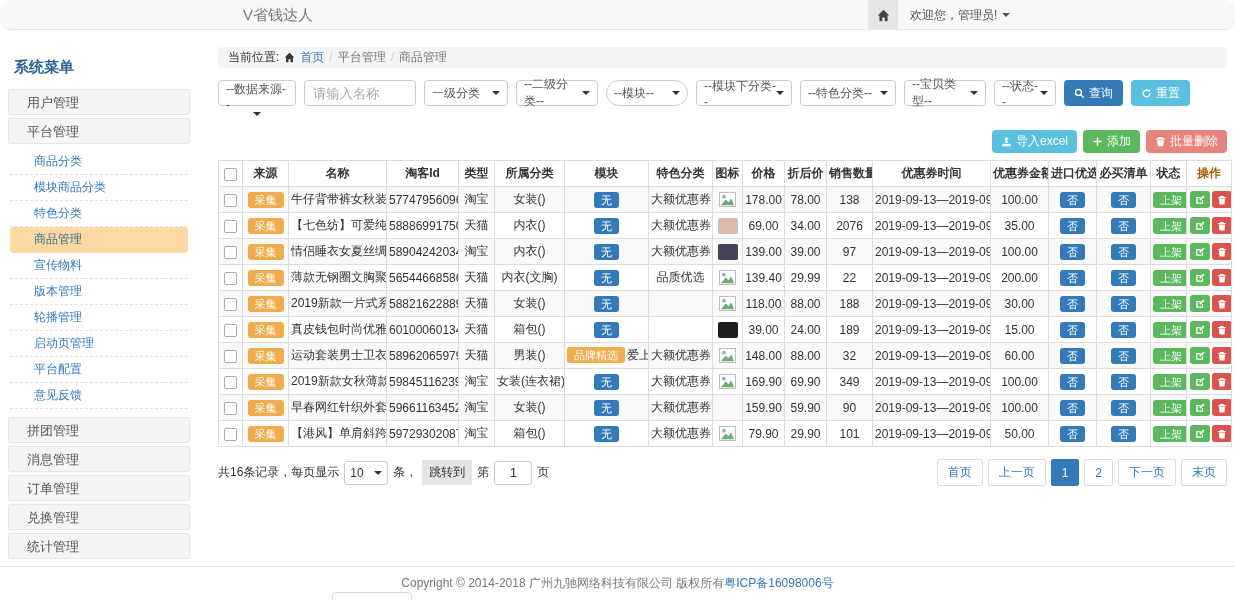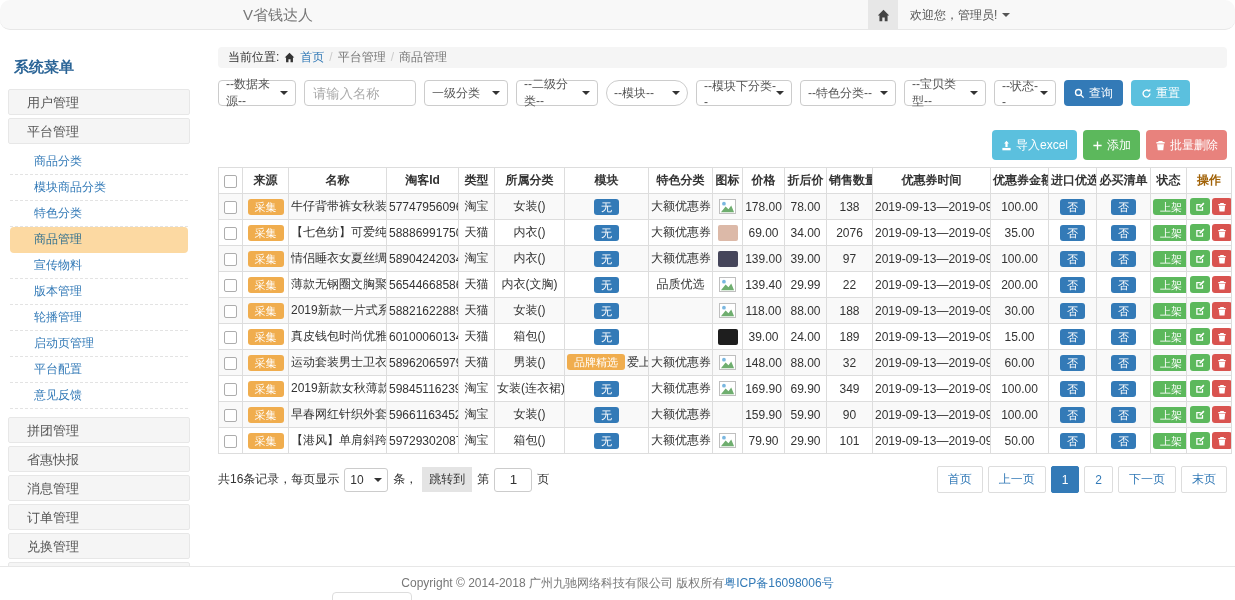--- a/index.html
+++ b/index.html
@@ -44,21 +44,21 @@
 
   .btn { height:26px; border:none; border-radius:4px; color:#fff; font-size:12px;
     display:inline-flex; align-items:center; gap:4px; padding:0 10px; cursor:pointer; flex:none;}
   .btn svg { width:11px; height:11px;}
   .btn-primary { background:#337ab7;}
   .btn-info { background:#5bc0de;}
   .btn-success { background:#5cb85c;}
   .btn-danger-soft { background:#e8827d;}
 
   .toolbar { margin-top:24px; display:flex; justify-content:flex-end; gap:6px;}
-  .toolbar .btn { height:30px; padding:0 9px;}
+  .toolbar .btn { height:23px; padding:0 9px;}
 
   table { margin-top:7px; border-collapse:collapse; width:1009px; table-layout:fixed;}
   th,td { border:1px solid #ddd; text-align:center; padding:0 2px; height:26px;
     overflow:hidden; white-space:nowrap; font-weight:normal;}
   th { font-weight:bold; color:#333; background:#fff;}
   th.op-head { color:#a16207;}
   tbody tr:nth-child(odd) { background:#f9f9f9;}
 
   .cb { width:13px; height:13px; border:1px solid #adadad; background:#fff; display:inline-block; vertical-align:middle; border-radius:2px; cursor:pointer;}
   .badge { display:inline-block; color:#fff; border-radius:3px; padding:2px 7px; font-size:11px; line-height:12px;}
@@ -123,21 +123,20 @@
         <div class="menu-sub">特色分类</div>
         <div class="menu-sub active">商品管理</div>
         <div class="menu-sub">宣传物料</div>
         <div class="menu-sub">版本管理</div>
         <div class="menu-sub">轮播管理</div>
         <div class="menu-sub">启动页管理</div>
         <div class="menu-sub">平台配置</div>
         <div class="menu-sub">意见反馈</div>
       </div>
       <div class="menu-group">拼团管理</div>
-      <div class="menu-group">省惠快报</div>
       <div class="menu-group">消息管理</div>
       <div class="menu-group">订单管理</div>
       <div class="menu-group">兑换管理</div>
       <div class="menu-group">统计管理</div>
     </nav>
 </div>
 
 <div class="main">
   <div class="breadcrumb">
     <span class="loc">当前位置:</span>
@@ -145,21 +144,21 @@
         <path d="M8 1 L15 8 H13 V15 H9.5 V10.5 H6.5 V15 H3 V8 H1 Z"></path>
       </svg>
     <span class="bc-home">首页</span>
     <span class="bc-sep">/</span>
     <span>平台管理</span>
     <span class="bc-sep">/</span>
     <span>商品管理</span>
   </div>
 
   <div class="filters" id="filters">
-      <div class="f-select" style="width: 78px;">
+      <div class="f-select" style="width: 78px; flex-direction: column;">
         <span>--数据来源--</span>
         <span class="caret"></span>
       </div>
       <input class="f-input" placeholder="请输入名称" style="width: 112px;">
       <div class="f-select" style="width: 84px;">
         <span>一级分类</span>
         <span class="caret"></span>
       </div>
       <div class="f-select" style="width: 82px;">
         <span>--二级分类--</span>

